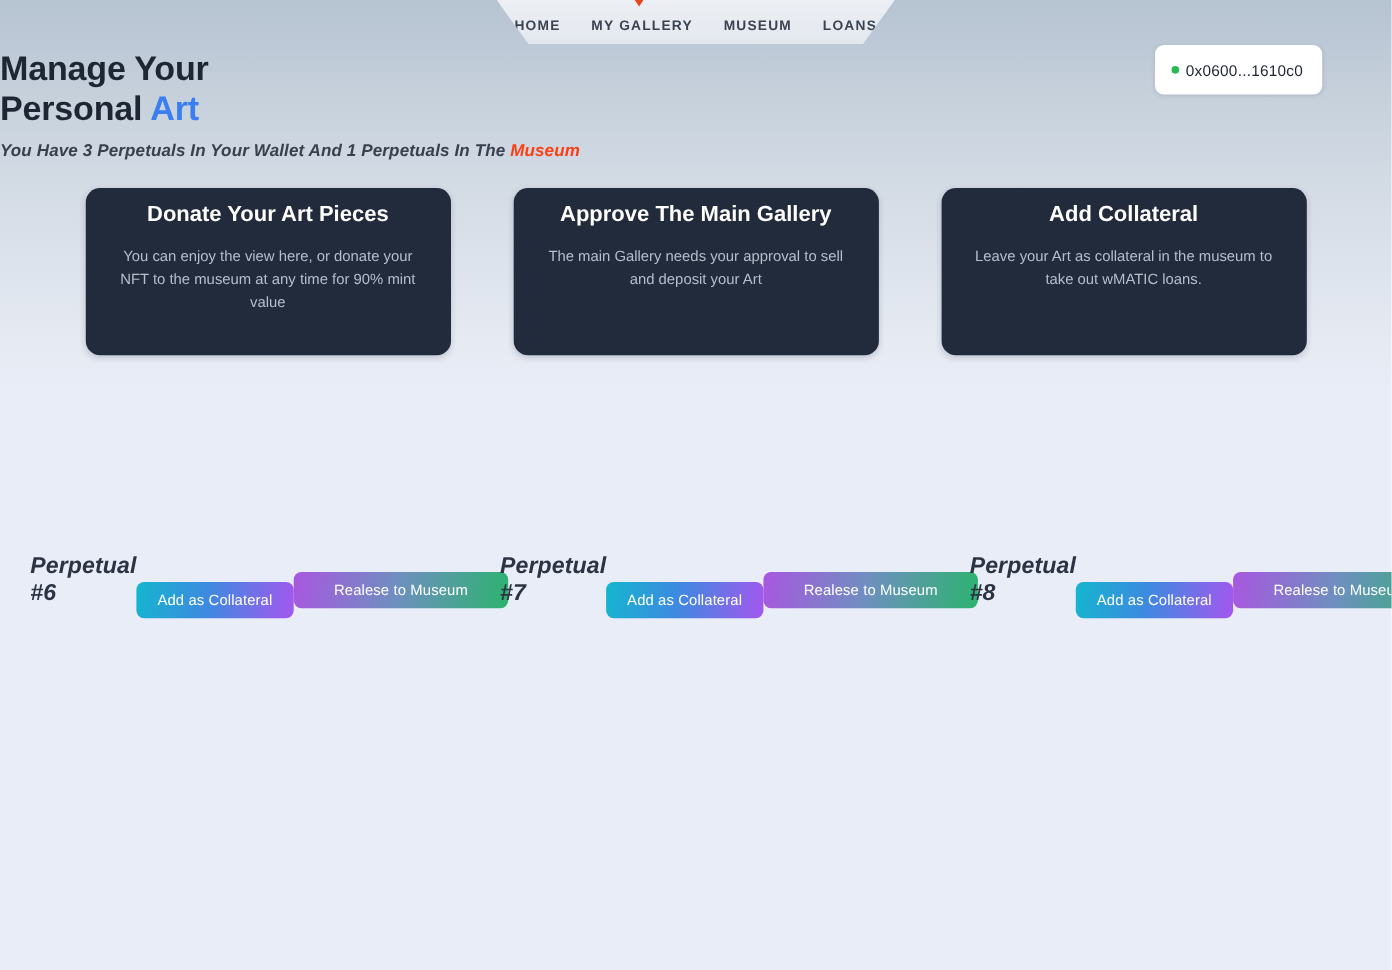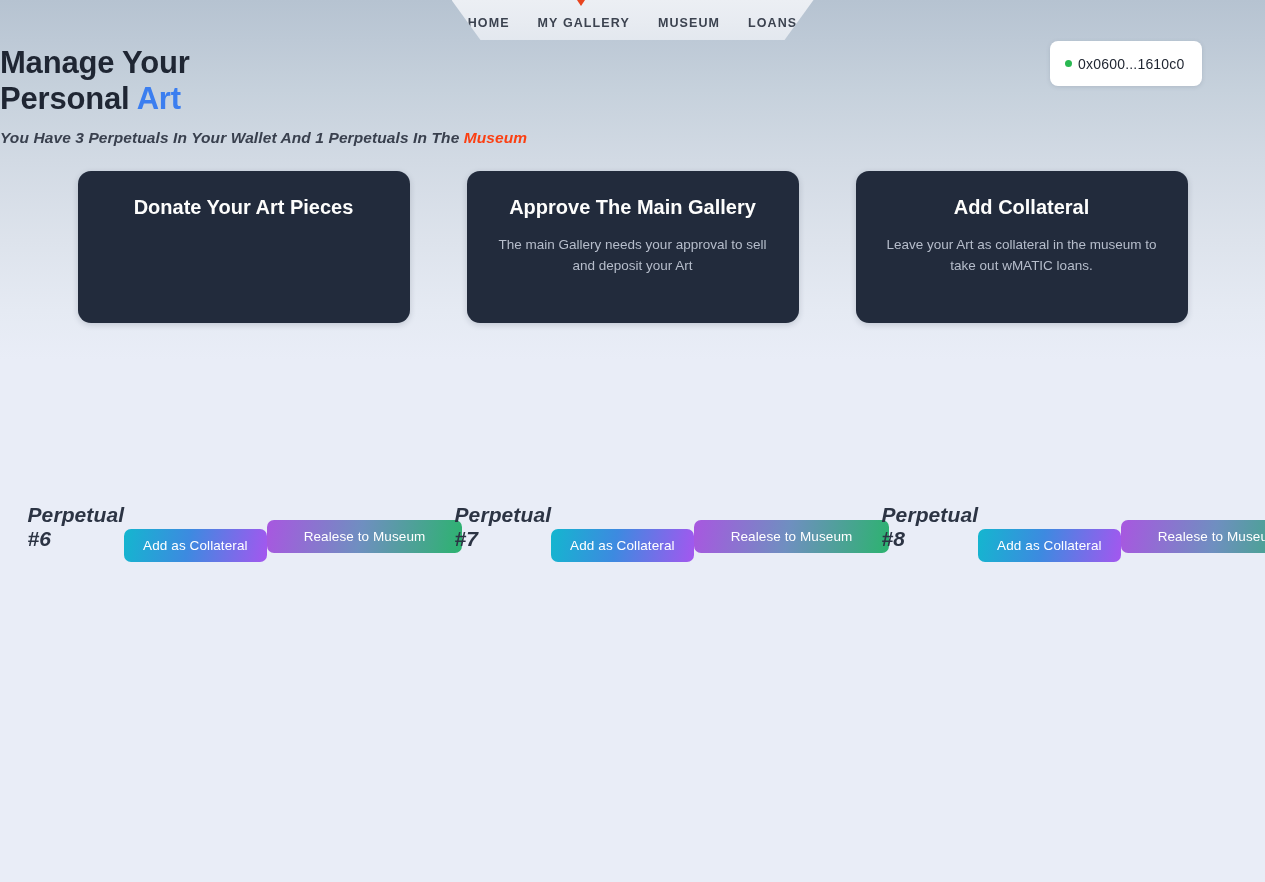--- a/index.html
+++ b/index.html
@@ -134,21 +134,21 @@
     width: 100%;
     display: flex;
     justify-content: center;
     gap: 57px;
   }
   .card {
     width: 332px;
     height: 152px;
     background: #222b3c;
     border-radius: 13px;
-    padding: 24px 24px 0 24px;
+    padding: 12px 24px 0 24px;
     text-align: center;
     box-shadow: 0 2px 6px rgba(30,40,60,0.18);
   }
   .card-title {
     font-size: 20px;
     font-weight: 700;
     color: #fdfdfc;
     line-height: 1.2;
     margin-bottom: 16px;
   }
@@ -300,20 +300,21 @@
     <span>Personal </span><span class="accent">Art</span>
   </h1>
   <p class="hero-sub">
     <span>You Have 3 Perpetuals In Your Wallet And 1 Perpetuals In The </span><span class="museum">Museum</span>
   </p>
 </header>
 
 <section class="cards">
   <div class="card">
     <div class="card-title">Donate Your Art Pieces</div>
+    <div class="card-text">You can enjoy the view here, or donate your NFT to the museum at any time for 90% mint value</div>
   </div>
   <div class="card">
     <div class="card-title">Approve The Main Gallery</div>
     <div class="card-text">The main Gallery needs your approval to sell and deposit your Art</div>
   </div>
   <div class="card">
     <div class="card-title">Add Collateral</div>
     <div class="card-text">Leave your Art as collateral in the museum to take out wMATIC loans.</div>
   </div>
 </section>

